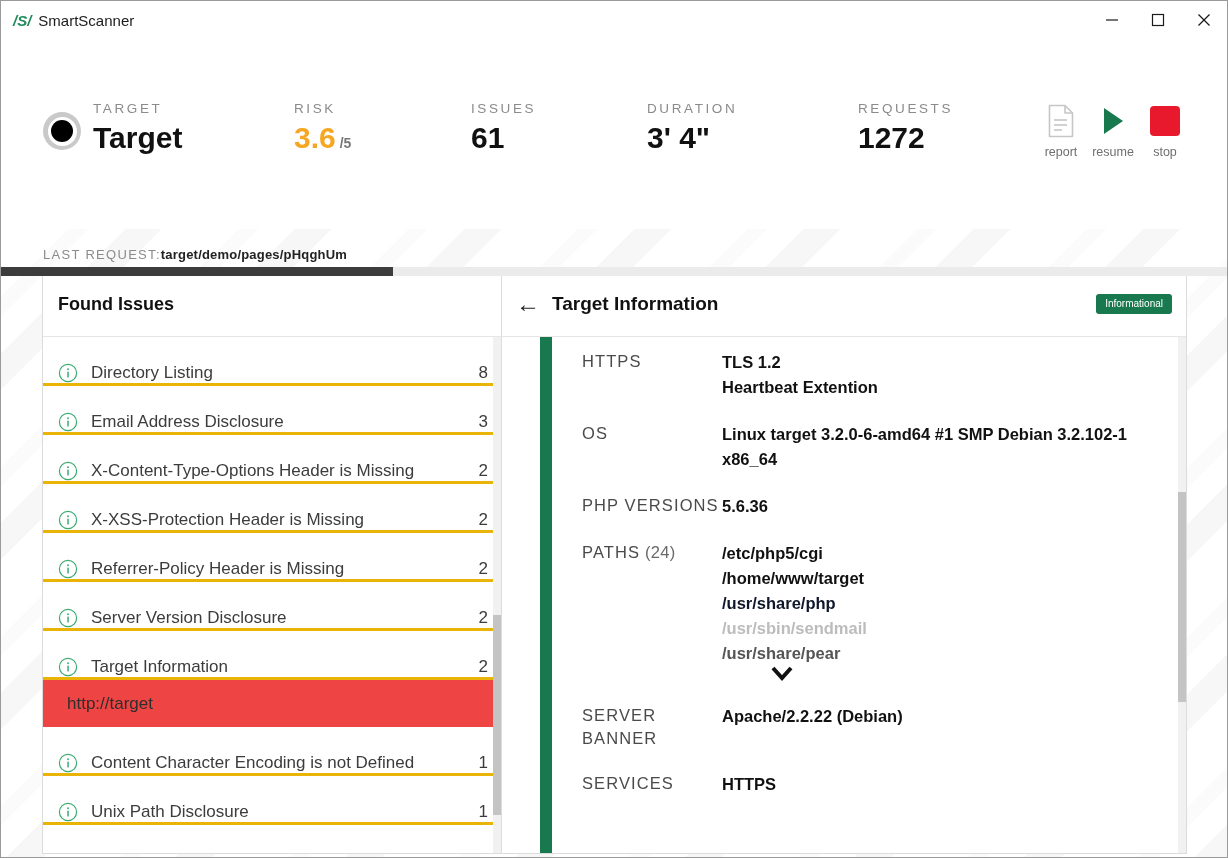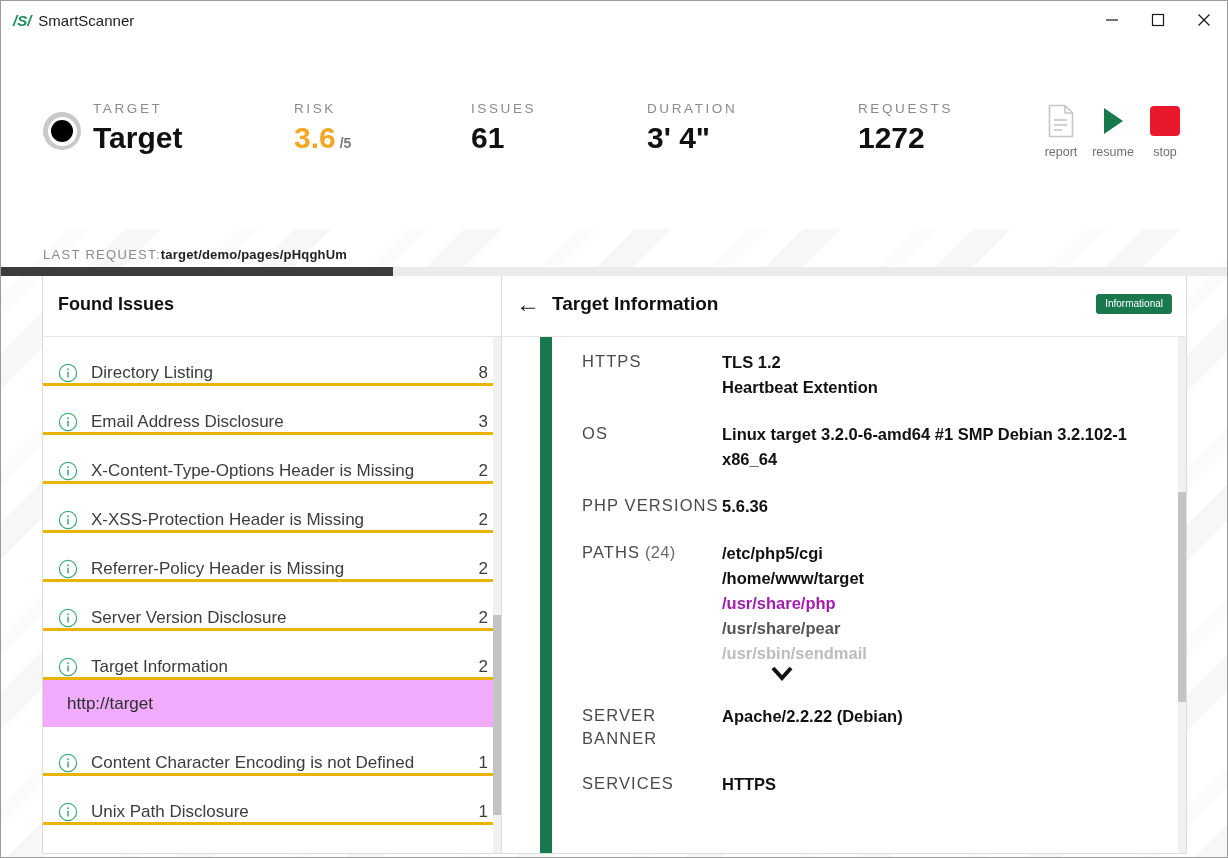--- a/index.html
+++ b/index.html
@@ -290,21 +290,21 @@
   .issue-count {
     font-size: 17px;
     color: #3c3c3c;
     flex: none;
     margin-left: 2px;
   }
   .group-row {
     display: flex;
     align-items: center;
     height: 47px;
-    background: #f0abfc;
+    background: #ef4444;
     padding-left: 24px;
     box-sizing: border-box;
     font-size: 17px;
     color: #2e2e2e;
     cursor: default;
   }
   .list-scrollbar {
     position: absolute;
     right: 0;
     top: 0;
@@ -401,21 +401,21 @@
   .detail-val {
     font-size: 16.5px;
     font-weight: 700;
     color: #111111;
     line-height: 25px;
     flex: 1;
   }
   .detail-val .line { display: block; }
   .paths .p1 { color: #111111; }
   .paths .p2 { color: #111111; }
-  .paths .p3 { color: #a21caf; }
+  .paths .p3 { color: #0f172a; }
   .paths .p4 { color: #555555; }
   .paths .p5 { color: #bcbcbc; }
   .expand-chevron {
     display: flex;
     justify-content: center;
     width: 120px;
     margin-top: -1px;
     cursor: default;
   }
   .detail-scrollbar {
@@ -672,22 +672,22 @@
               <div class="detail-val">
                 <span class="line">5.6.36</span>
               </div>
             </div>
             <div class="detail-row">
               <div class="detail-key">PATHS<span class="kcount"> (24)</span></div>
               <div class="detail-val paths">
                 <span class="line p1">/etc/php5/cgi</span>
                 <span class="line p2">/home/www/target</span>
                 <span class="line p3">/usr/share/php</span>
+                <span class="line p5">/usr/sbin/sendmail</span>
                 <span class="line p4">/usr/share/pear</span>
-                <span class="line p5">/usr/sbin/sendmail</span>
                 <div class="expand-chevron">
                   <svg width="24" height="17" viewBox="0 0 24 17">
                     <path d="M3 3 L12 13 L21 3" fill="none" stroke="#111111" stroke-width="4" stroke-linecap="butt" stroke-linejoin="miter"></path>
                   </svg>
                 </div>
               </div>
             </div>
             <div class="detail-row">
               <div class="detail-key">SERVER BANNER</div>
               <div class="detail-val">

